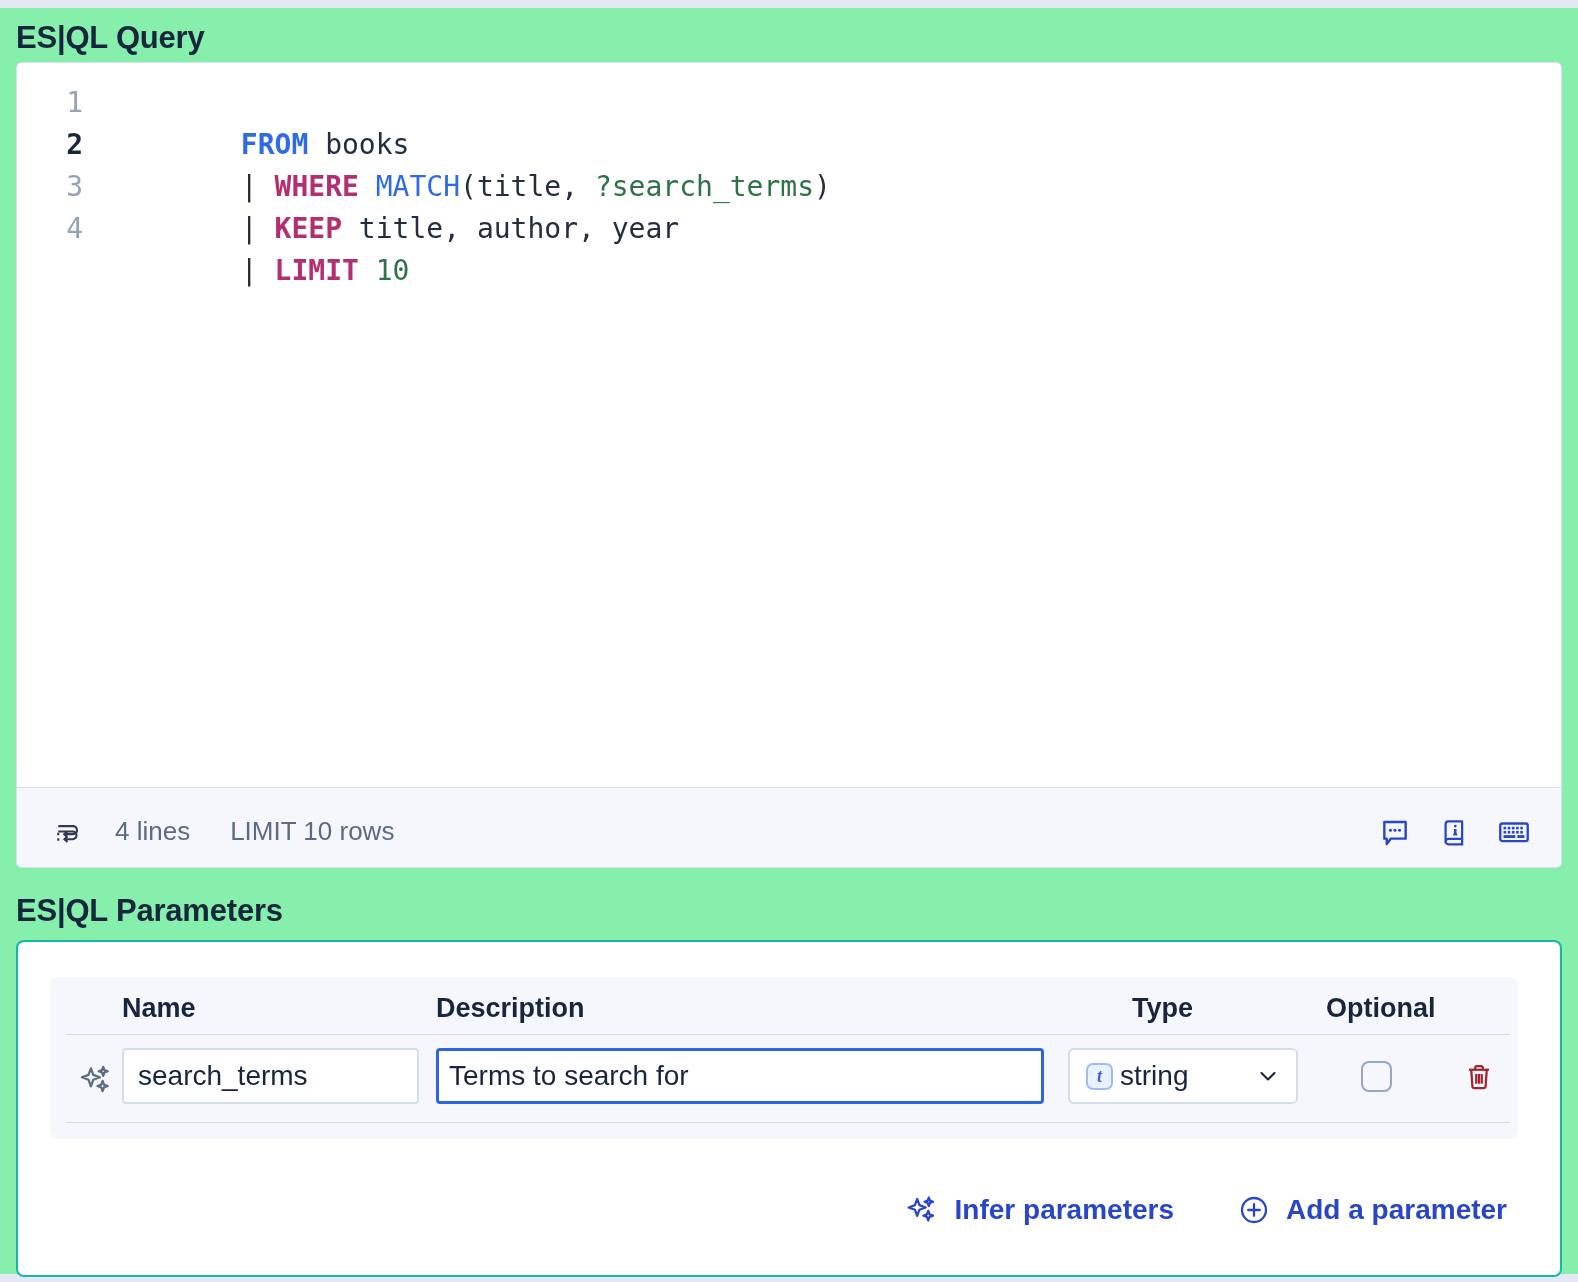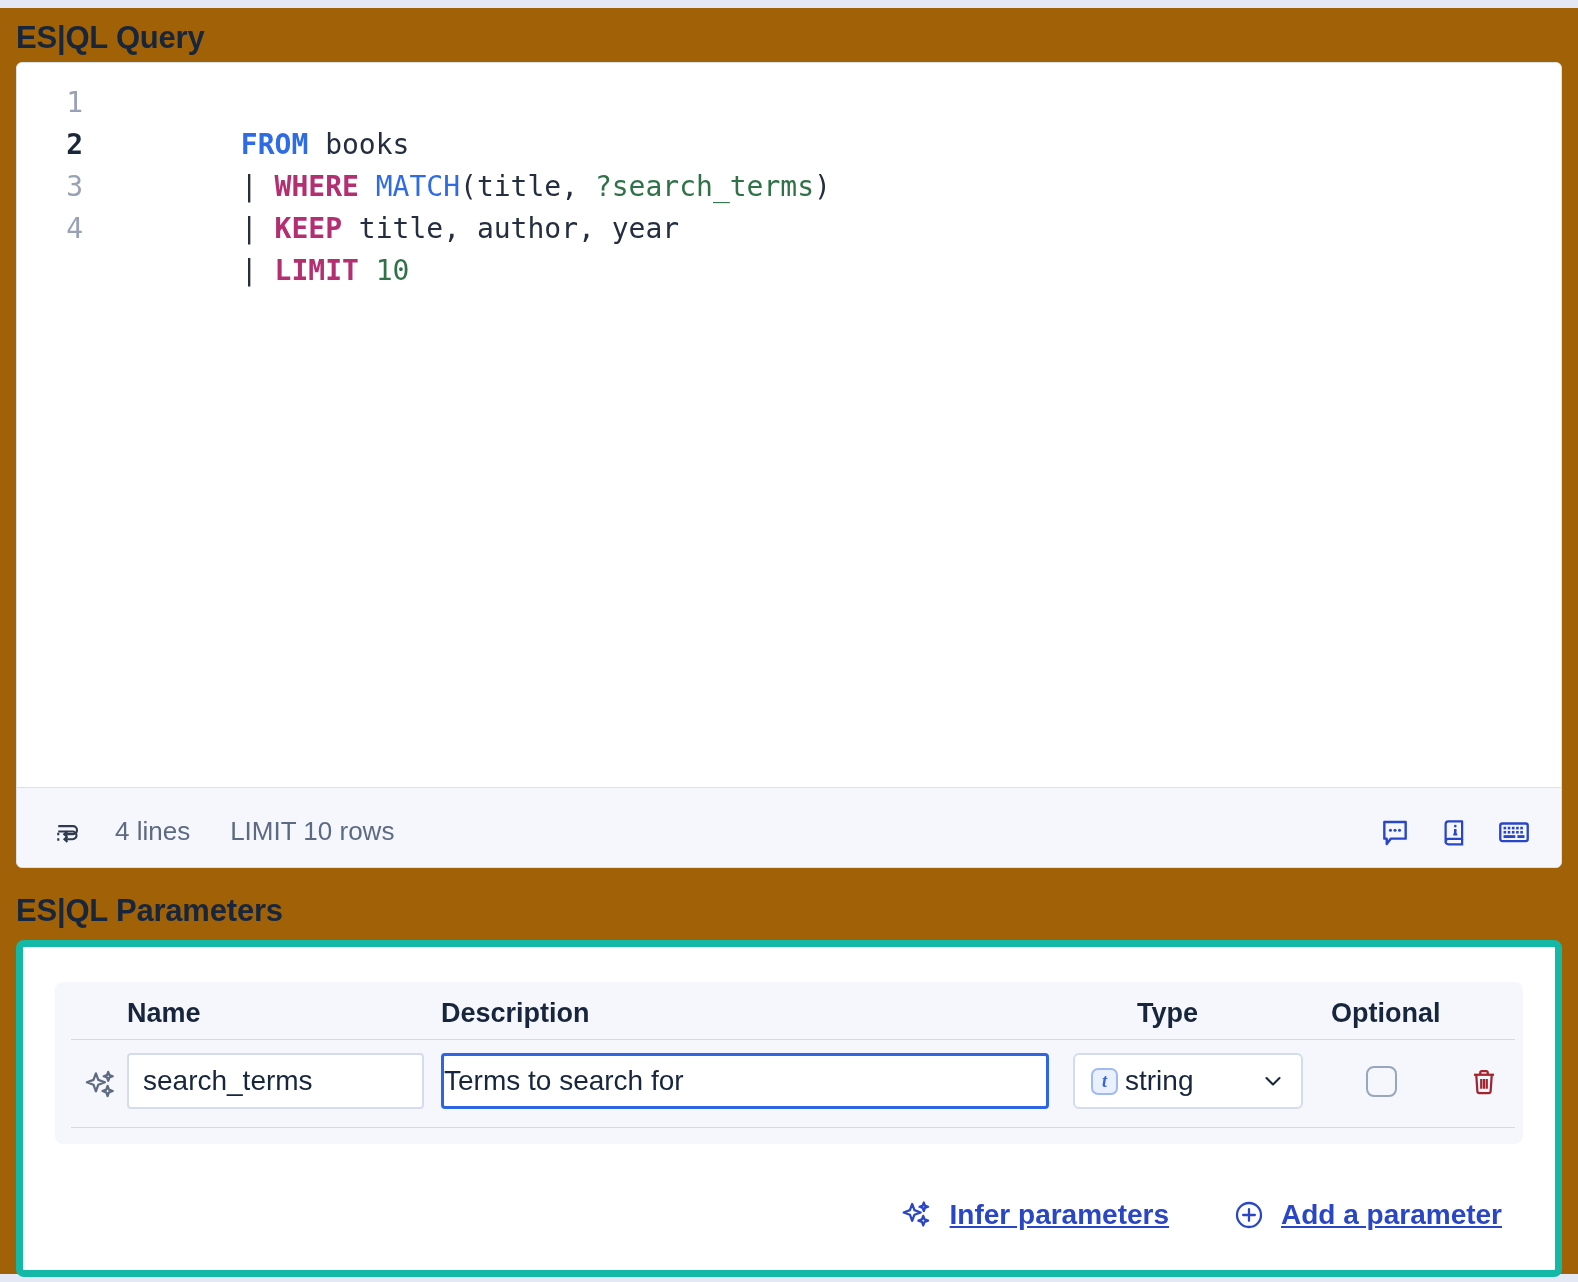--- a/index.html
+++ b/index.html
@@ -1,18 +1,18 @@
 <!DOCTYPE html>
 <html><head>
 <meta charset="utf-8">
 <style>
   * { margin:0; padding:0; box-sizing:border-box; }
   html,body { background:#ffffff; }
   .screen {
-    position:relative; width:1578px; height:1282px; background:#a16207;
+    position:relative; width:1578px; height:1282px; background:#86efac;
     font-family:"Liberation Sans", sans-serif; color:#1b2738; overflow:hidden;
   }
   .strip { position:absolute; left:0; width:1578px; height:8px; background:#e4e8f4; }
   .strip.top { top:0; }
   .strip.bottom { top:1274px; }
 
   .section-title {
     position:absolute; left:16px; font-size:31px; font-weight:700; color:#17263c;
     letter-spacing:-0.2px;
   }
@@ -51,21 +51,21 @@
   .footer-left { display:flex; align-items:center; }
   .footer-left .ftxt { font-size:26px; color:#5c6a82; }
   .footer-left .ftxt + .ftxt { margin-left:40px; }
   .footer-left .icon-btn { margin-right:32px; }
   .footer-right { display:flex; align-items:center; gap:28px; }
   .icon-btn { display:inline-flex; align-items:center; justify-content:center; cursor:pointer; background:none; border:none; padding:0; }
 
   
   .params {
     position:absolute; left:16px; top:940px; width:1546px; height:337px;
-    border:7px solid #14b8a6; border-radius:8px; background:#ffffff;
+    border:2px solid #14b8a6; border-radius:8px; background:#ffffff;
   }
   .params-panel {
     position:absolute; left:32px; top:35px; width:1468px; height:162px;
     background:#f5f7fc; border-radius:8px;
   }
   .col-head {
     position:absolute; top:16px; font-size:27px; font-weight:700; color:#17263c;
   }
   .head-name { left:72px; }
   .head-desc { left:386px; }
@@ -75,21 +75,21 @@
   .row-divider  { position:absolute; left:16px; right:8px; top:145px; height:0; border-top:1px solid #d3dbe8; }
 
   .row-sparkle { position:absolute; left:28px; top:85px; }
 
   .param-input {
     position:absolute; top:71px; height:56px; border-radius:4px; background:#ffffff;
     font-family:"Liberation Sans", sans-serif; font-size:28px; color:#17263c;
     padding:0 14px; outline:none;
   }
   .name-input  { left:72px; width:297px; border:2px solid #d4dced; }
-  .desc-input  { left:386px; width:608px; border:3px solid #2e65e0; padding:0 0; }
+  .desc-input  { left:386px; width:608px; border:3px solid #2e65e0; padding:0 10px; }
 
   .type-select {
     position:absolute; left:1018px; top:71px; width:230px; height:56px;
     background:#ffffff; border:2px solid #d4dced; border-radius:6px;
     display:flex; align-items:center; padding:0 16px; cursor:pointer;
   }
   .type-token {
     width:27px; height:27px; border-radius:7px; background:#e9f1fe;
     border:2px solid #9fbaf4; color:#3c63d6; font-size:18px; font-style:italic;
     font-weight:700; display:flex; align-items:center; justify-content:center;
@@ -103,21 +103,20 @@
   }
   .trash-btn { position:absolute; left:1414px; top:84px; }
 
   .params-actions {
     position:absolute; top:250px; right:53px; display:flex; align-items:center; gap:64px;
   }
   .action-link {
     display:flex; align-items:center; gap:16px; color:#2946c7; font-size:28px;
     font-weight:600; cursor:pointer; background:none; border:none;
     font-family:"Liberation Sans", sans-serif;
-    text-decoration:underline;
   }
   svg { display:block; }
 </style>
 </head>
 <body>
 
 <div class="screen">
   <div class="strip top"></div>
   <div class="strip bottom"></div>
 

